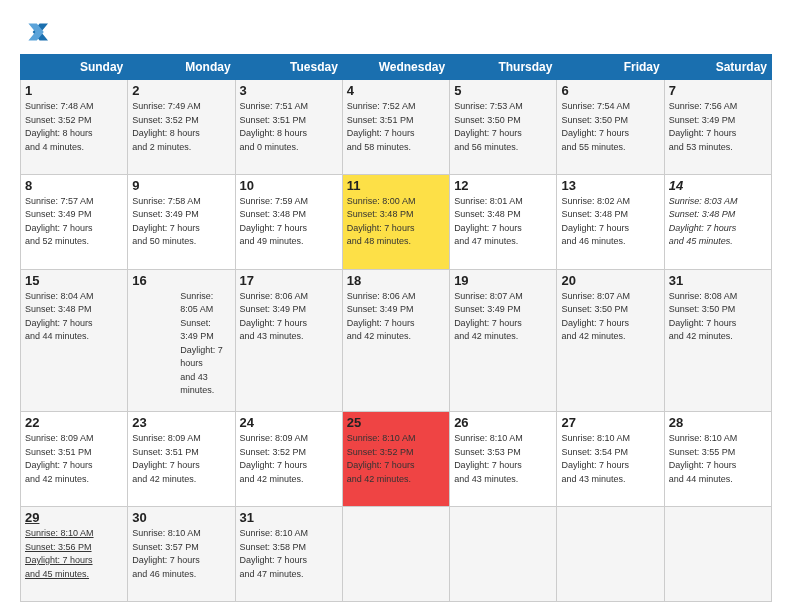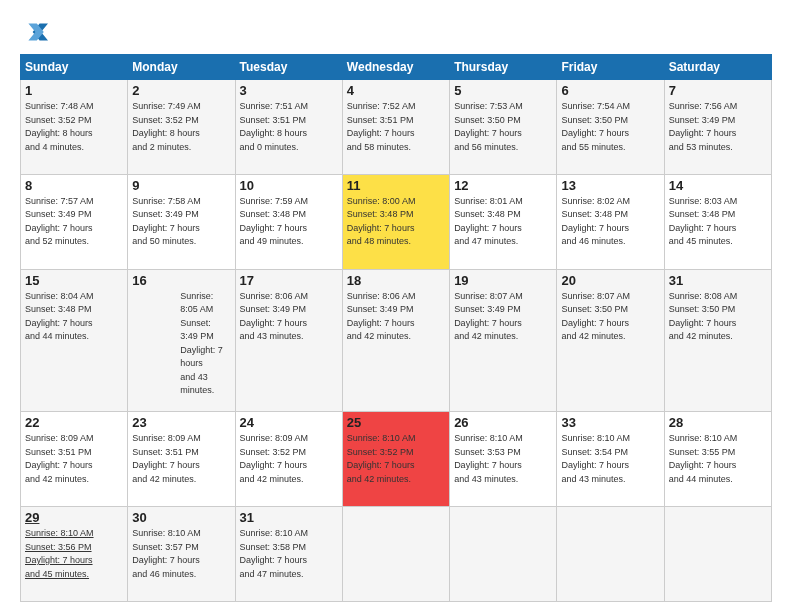--- a/index.html
+++ b/index.html
@@ -59,21 +59,21 @@
       border-collapse: collapse;
       width: 100%;
       table-layout: fixed;
     }
     .calendar th {
       background: #1a6faf;
       color: #fff;
       font-size: 12px;
       font-weight: bold;
       padding: 5px 4px;
-      text-align: left;
+      text-align: right;
       border: 1px solid #1a6faf;
     }
     .calendar td {
       vertical-align: top;
       border: 1px solid #ccc;
       padding: 3px 4px;
       font-size: 9.5px;
       color: #333;
       height: 88px;
       background: #fff;
@@ -222,21 +222,21 @@
 Daylight: 7 hours
 and 47 minutes.</div>
           </td>
           <td style="background: rgb(255, 255, 255);">
             <span class="day-num">13</span>
             <div class="day-info" style="white-space: pre-line;">Sunrise: 8:02 AM
 Sunset: 3:48 PM
 Daylight: 7 hours
 and 46 minutes.</div>
           </td>
-          <td style="background: rgb(255, 255, 255);">
+          <td style="background: rgb(255, 255, 255); font-style: italic;">
             <span class="day-num">14</span>
             <div class="day-info" style="white-space: pre-line;">Sunrise: 8:03 AM
 Sunset: 3:48 PM
 Daylight: 7 hours
 and 45 minutes.</div>
           </td>
         </tr>
         <tr>
           <td style="background: rgb(245, 245, 245); margin-left: 42px;">
             <span class="day-num">15</span>
@@ -318,21 +318,21 @@
 and 42 minutes.</div>
           </td>
           <td style="background: rgb(255, 255, 255);">
             <span class="day-num">26</span>
             <div class="day-info" style="white-space: pre-line;">Sunrise: 8:10 AM
 Sunset: 3:53 PM
 Daylight: 7 hours
 and 43 minutes.</div>
           </td>
           <td style="background: rgb(255, 255, 255);">
-            <span class="day-num">33</span>
+            <span class="day-num">27</span>
             <div class="day-info" style="white-space: pre-line;">Sunrise: 8:10 AM
 Sunset: 3:54 PM
 Daylight: 7 hours
 and 43 minutes.</div>
           </td>
           <td style="background: rgb(255, 255, 255);">
             <span class="day-num">28</span>
             <div class="day-info" style="white-space: pre-line;">Sunrise: 8:10 AM
 Sunset: 3:55 PM
 Daylight: 7 hours

